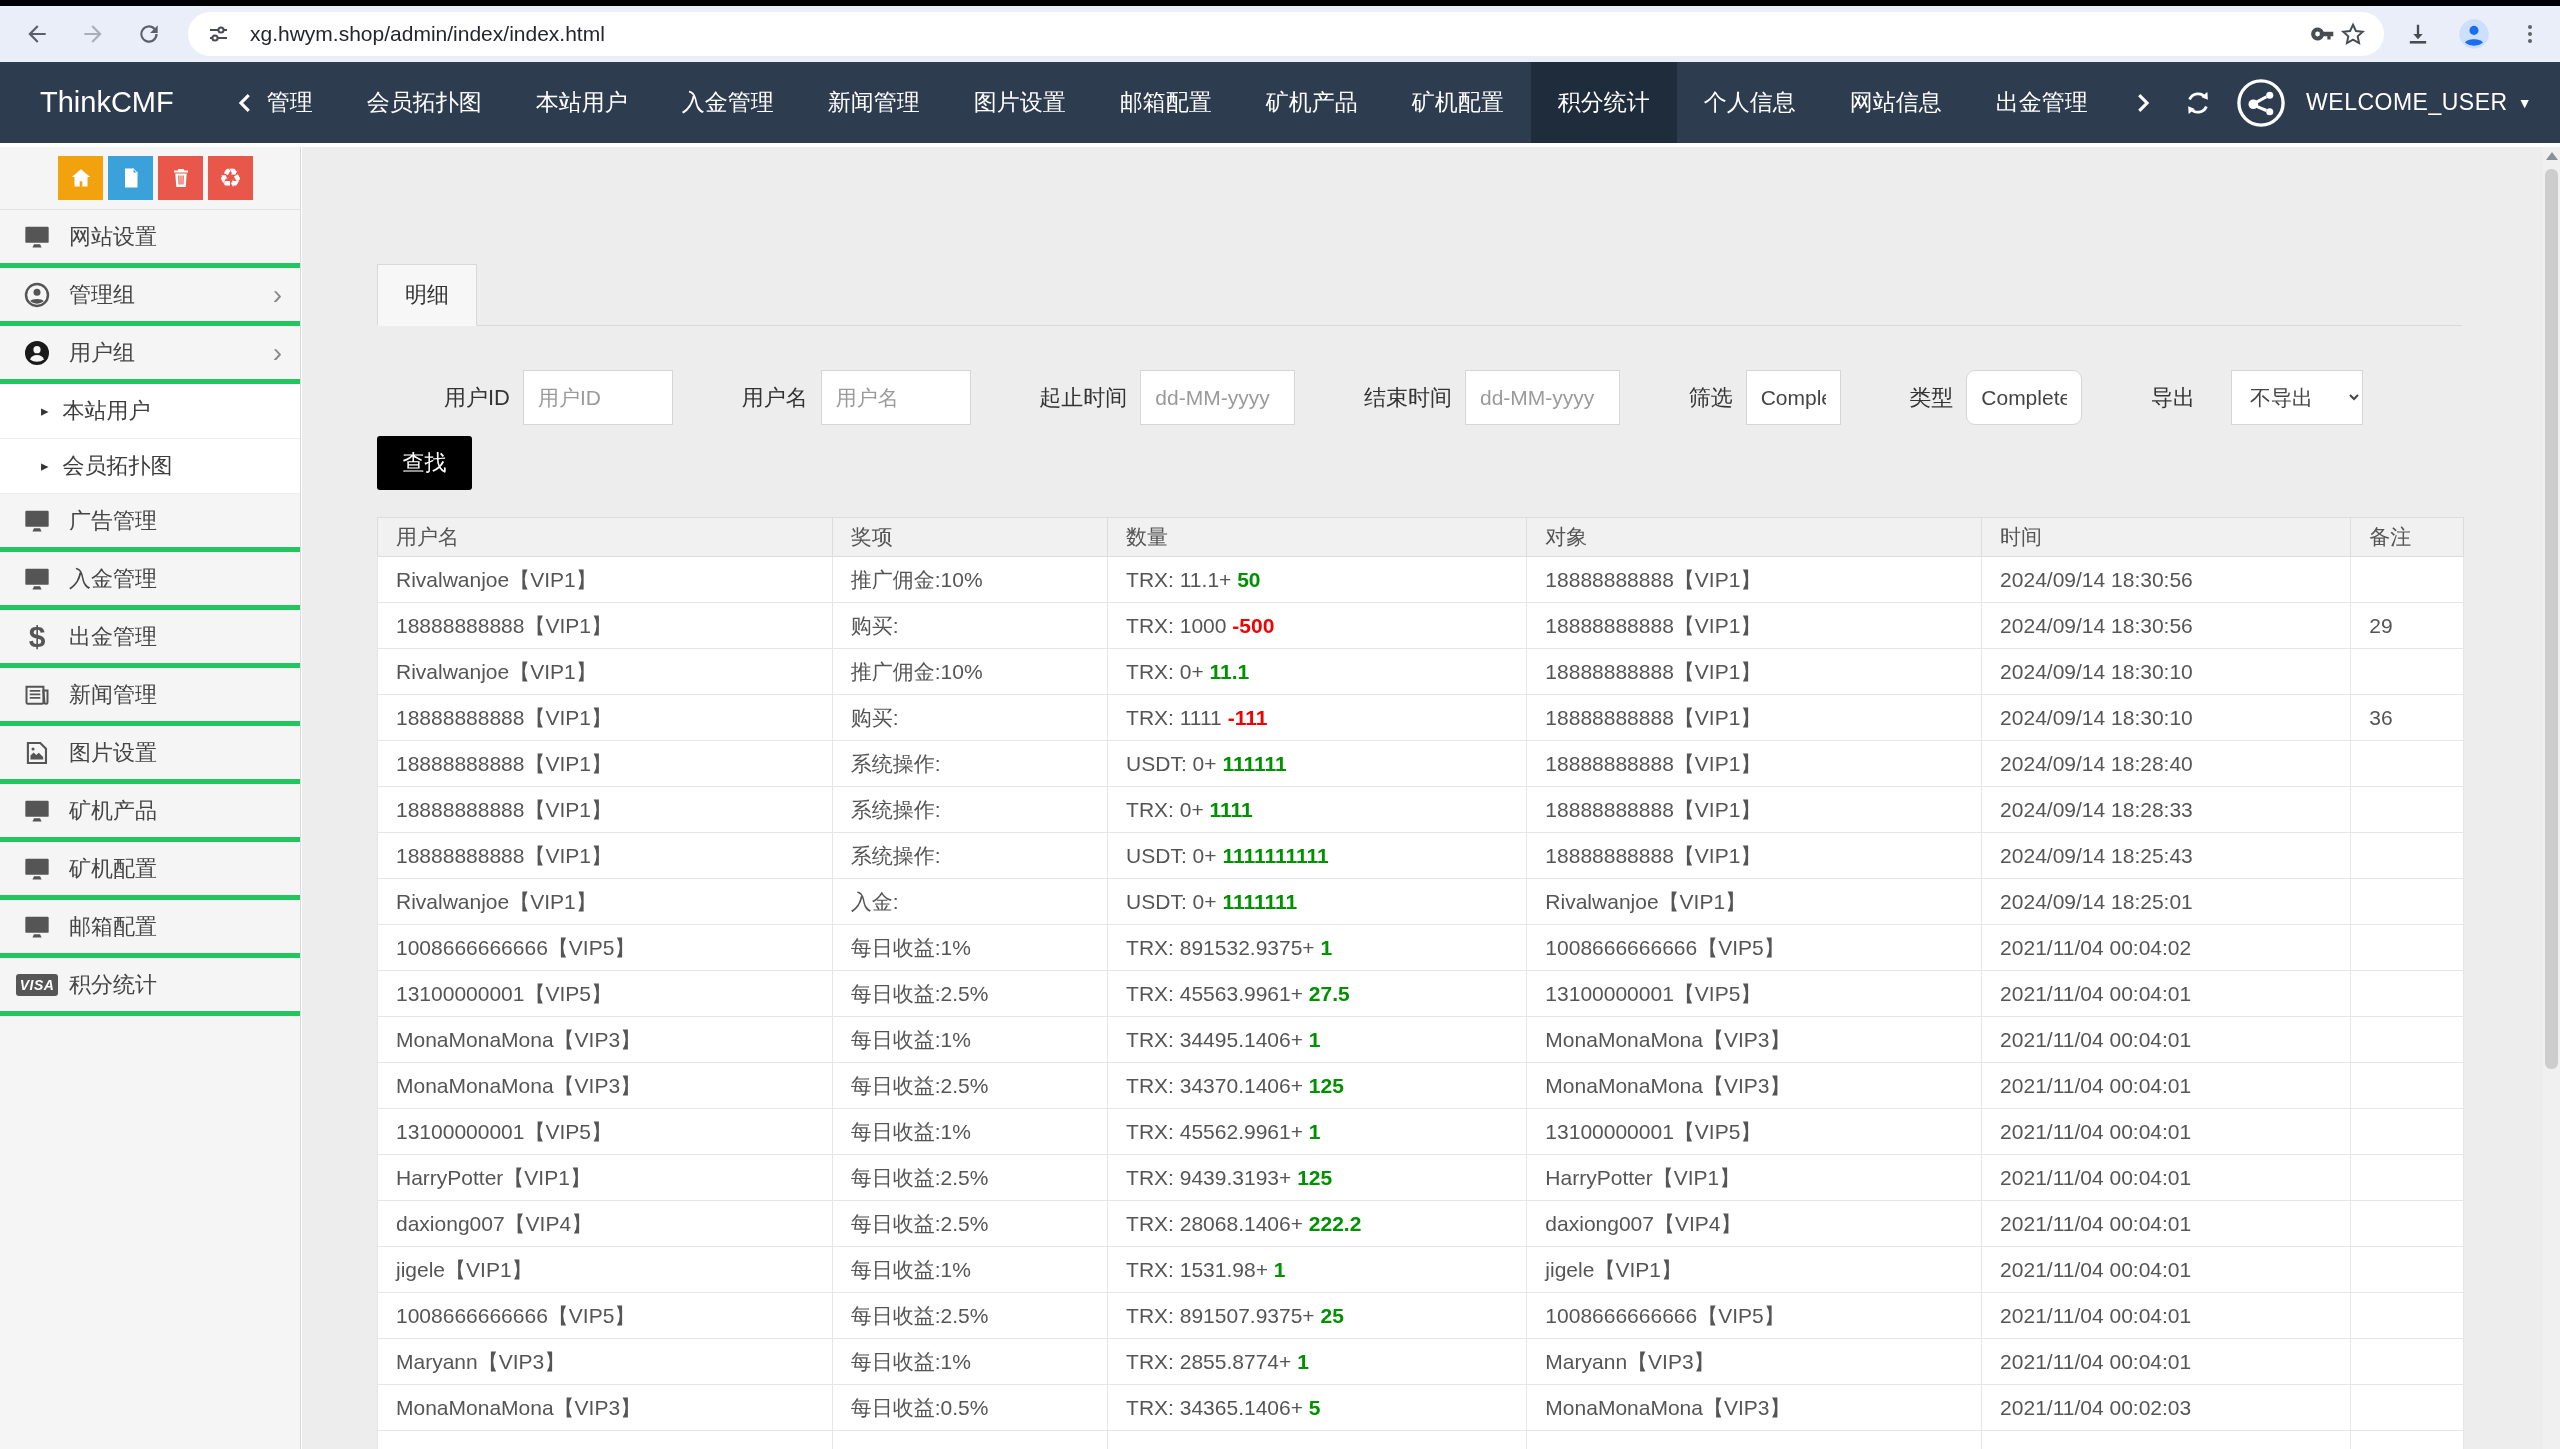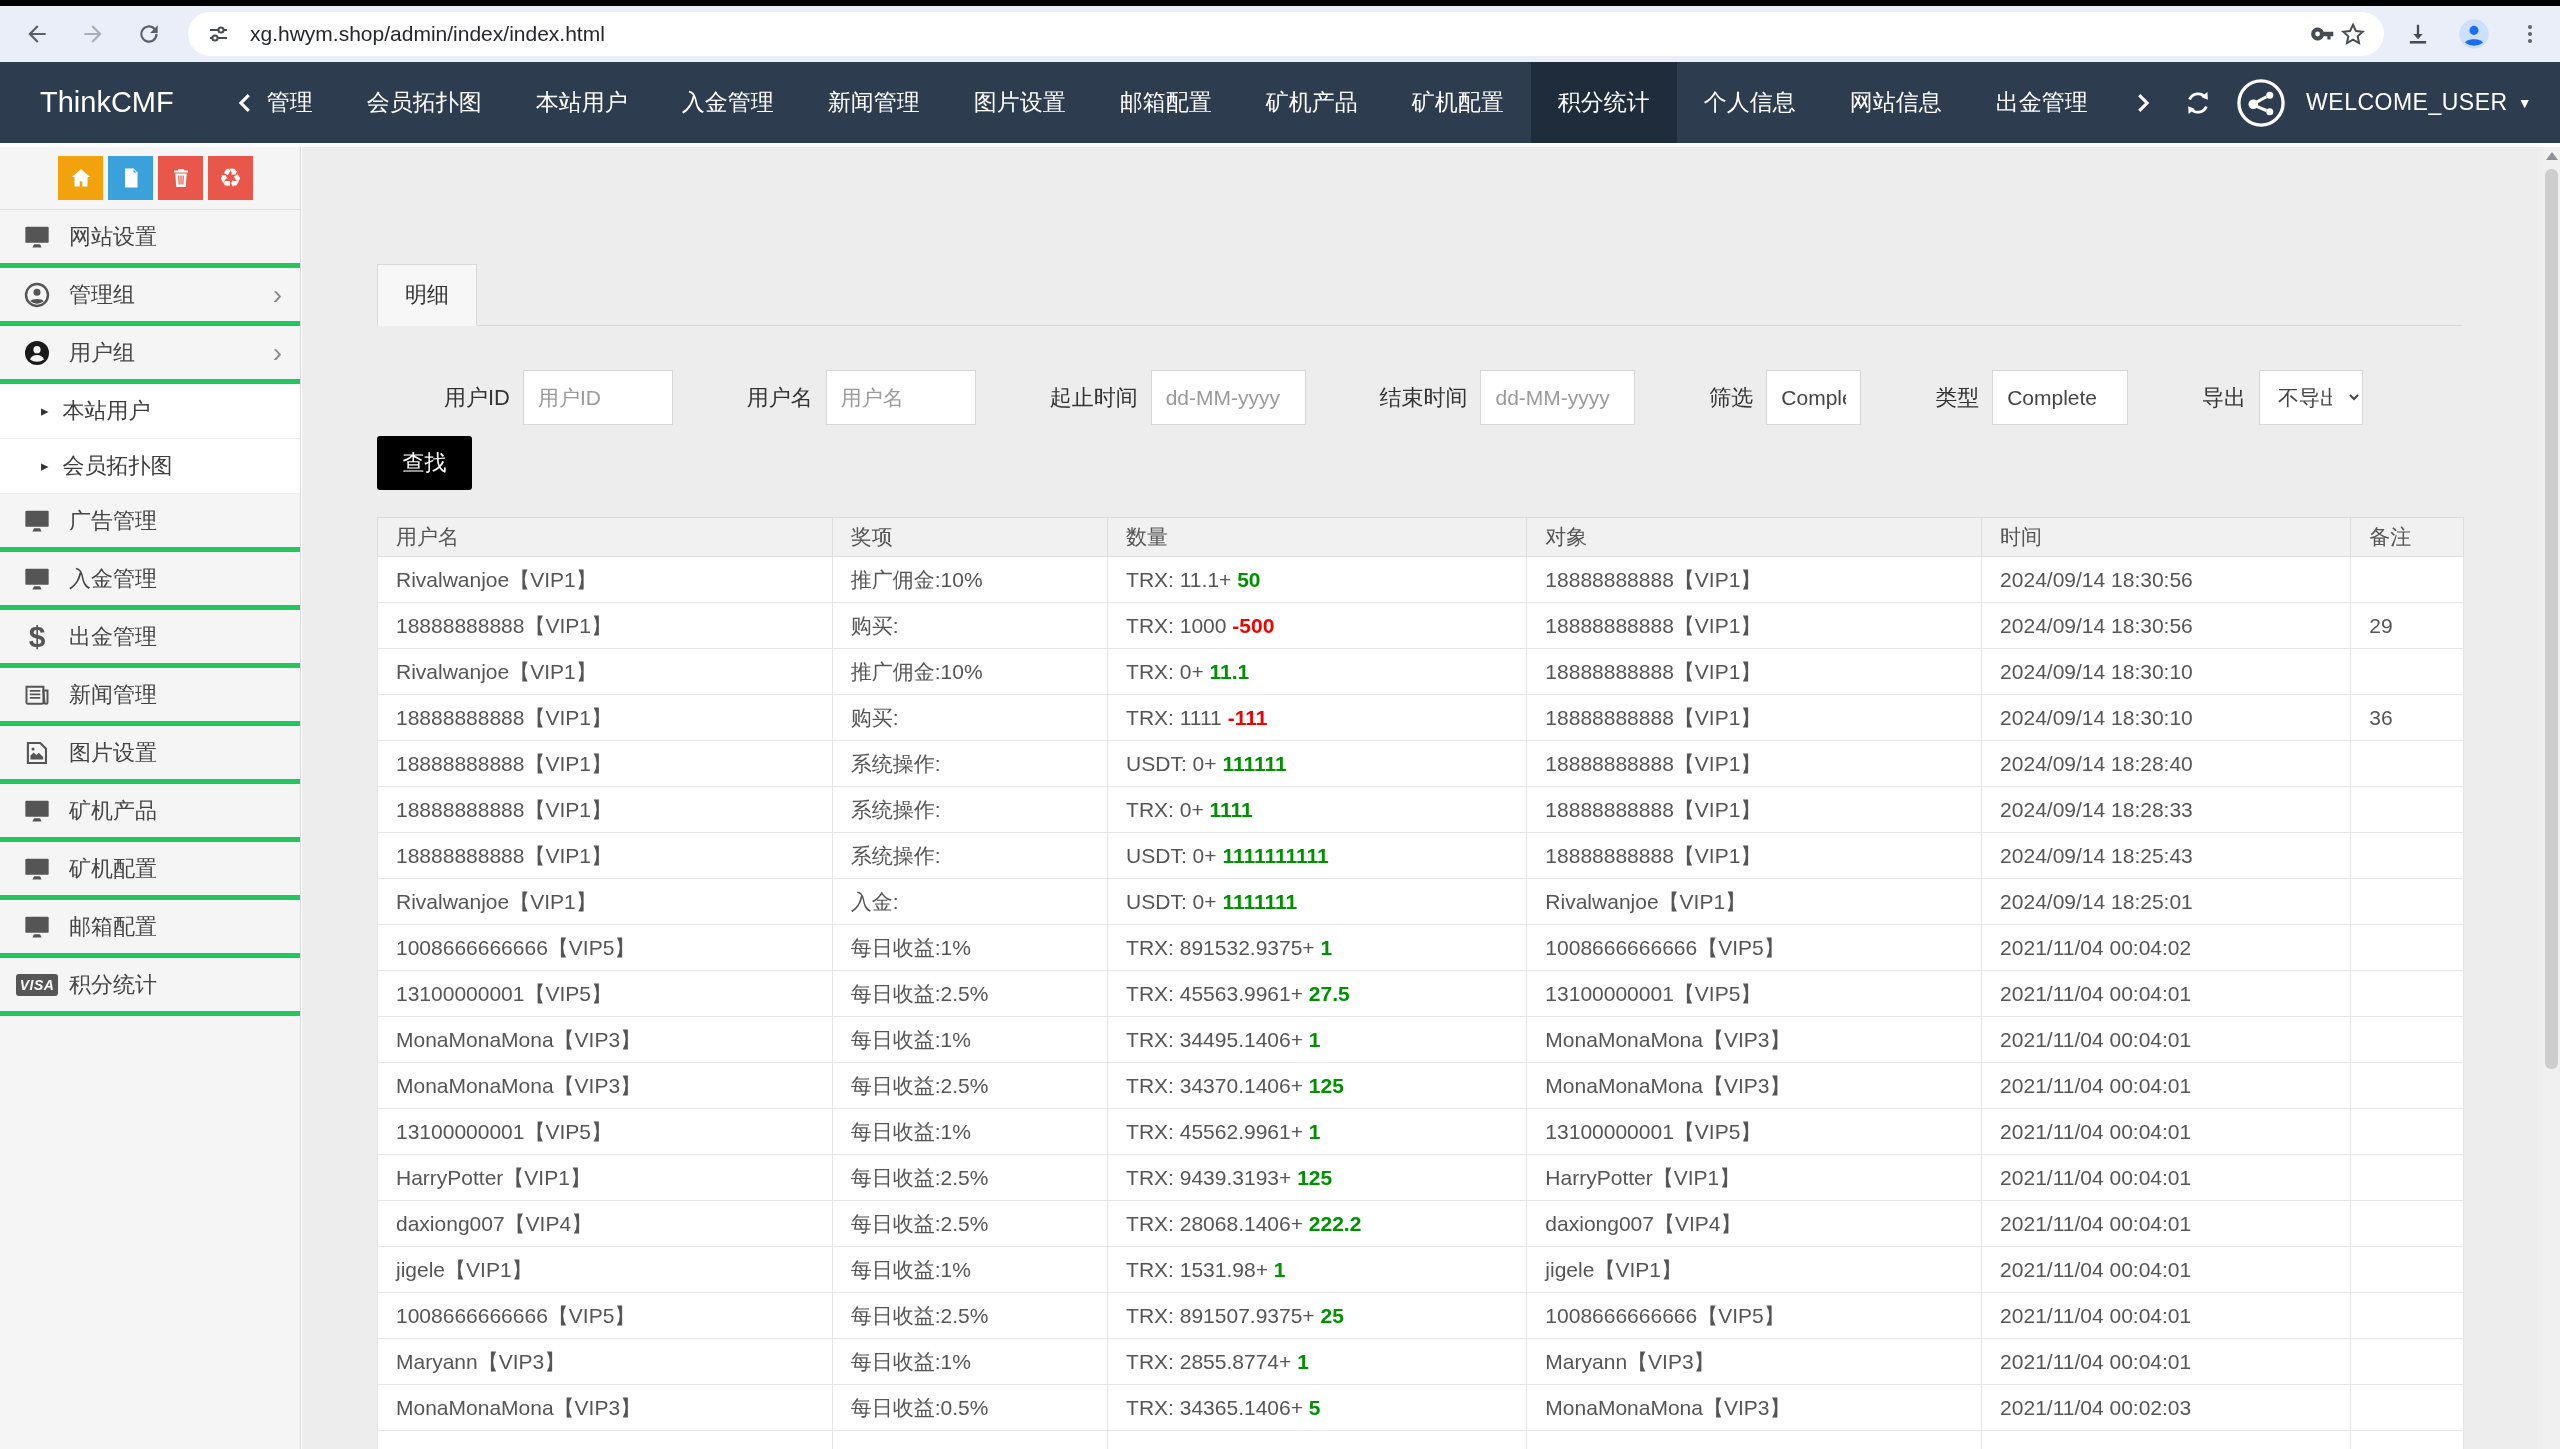--- a/index.html
+++ b/index.html
@@ -55,21 +55,21 @@
   .tabbar { margin:117px 81px 0 75px; border-bottom:1px solid #d9d9d9; }
   .tab { display:inline-block; background:#f7f7f7; border:1px solid #d9d9d9; border-bottom:1px solid #f7f7f7;
     margin-bottom:-1px; padding:15px 27px; font-size:22px; color:#333; cursor:pointer; }
 
   .filters { margin:44px 180px 0 142px; display:flex; align-items:center; justify-content:space-between; }
   .fgroup { display:flex; align-items:center; }
   .fgroup label { font-size:22px; color:#333; margin-right:13px; white-space:nowrap; }
   .fgroup input, .fgroup select { height:55px; border:1px solid #d6d6d6; background:#fff;
     font-size:21px; color:#444; padding:0 14px; outline:none; font-family:inherit; }
   .fgroup input::placeholder { color:#9a9a9a; }
-  .w150 { width:150px; } .w155 { width:155px; } .w95 { width:95px; } .w135 { width:136px; } .w112 { width:104px; }
+  .w150 { width:150px; } .w155 { width:155px; } .w95 { width:95px; } .w135 { width:116px;border-radius:9px; } .w112 { width:132px;margin-left:23px; }
 
   .search-btn { margin:11px 0 0 75px; width:95px; height:54px; background:#000000; color:#fff;
     border:none; font-size:22px; border-radius:3px; cursor:pointer; font-family:inherit; }
 
   table.records { margin:27px 81px 0 75px; width:2087px; border-collapse:collapse; background:#fff;
     table-layout:fixed; border:1px solid #d9d9d9; }
   table.records th { background:#f1f1f1; font-weight:normal; text-align:left; height:39px;
     padding:0 18px; font-size:21px; color:#555; border:1px solid #ddd; }
   table.records td { height:46px; padding:0 18px; font-size:21px; color:#555;
     border:1px solid #e6e6e6; white-space:nowrap; overflow:hidden; }

